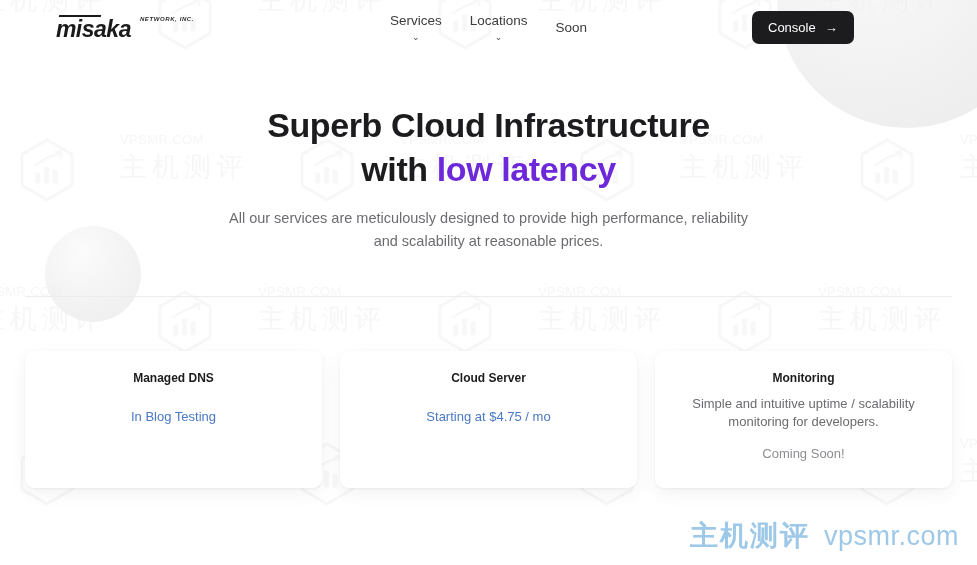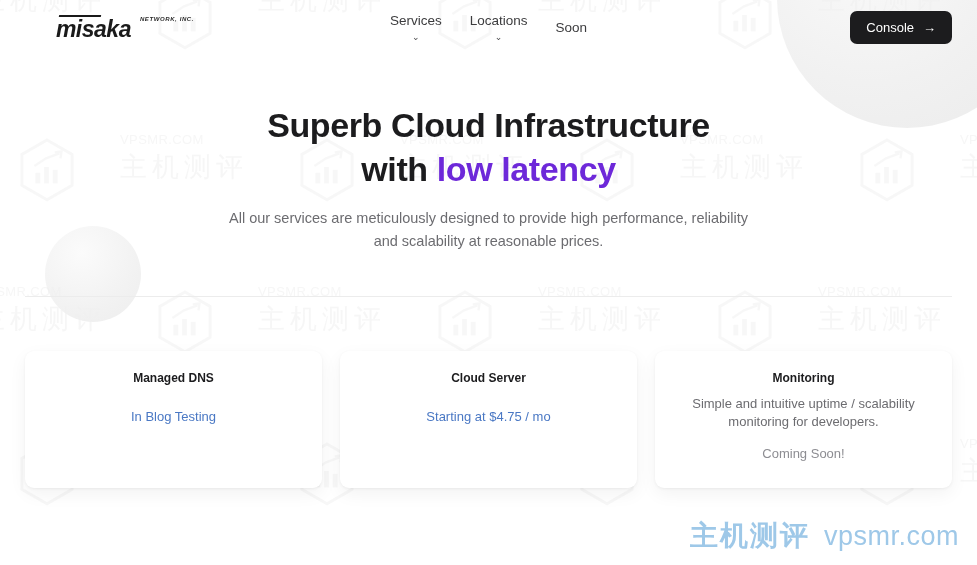--- a/index.html
+++ b/index.html
@@ -138,21 +138,21 @@
     display: inline-block;
     font-size: 9px;
     line-height: 1;
     color: #4a4a4c;
     transform: translateY(1px);
   }
 
   .header-right {
     width: 200px;
     display: flex;
-    justify-content: flex-end;
+    justify-content: flex-start;
     align-items: center;
   }
   .console-btn {
     background: #1c1c1e;
     color: #ffffff;
     border: none;
     border-radius: 7px;
     font-size: 13px;
     font-family: "Liberation Sans", sans-serif;
     padding: 9px 16px;

